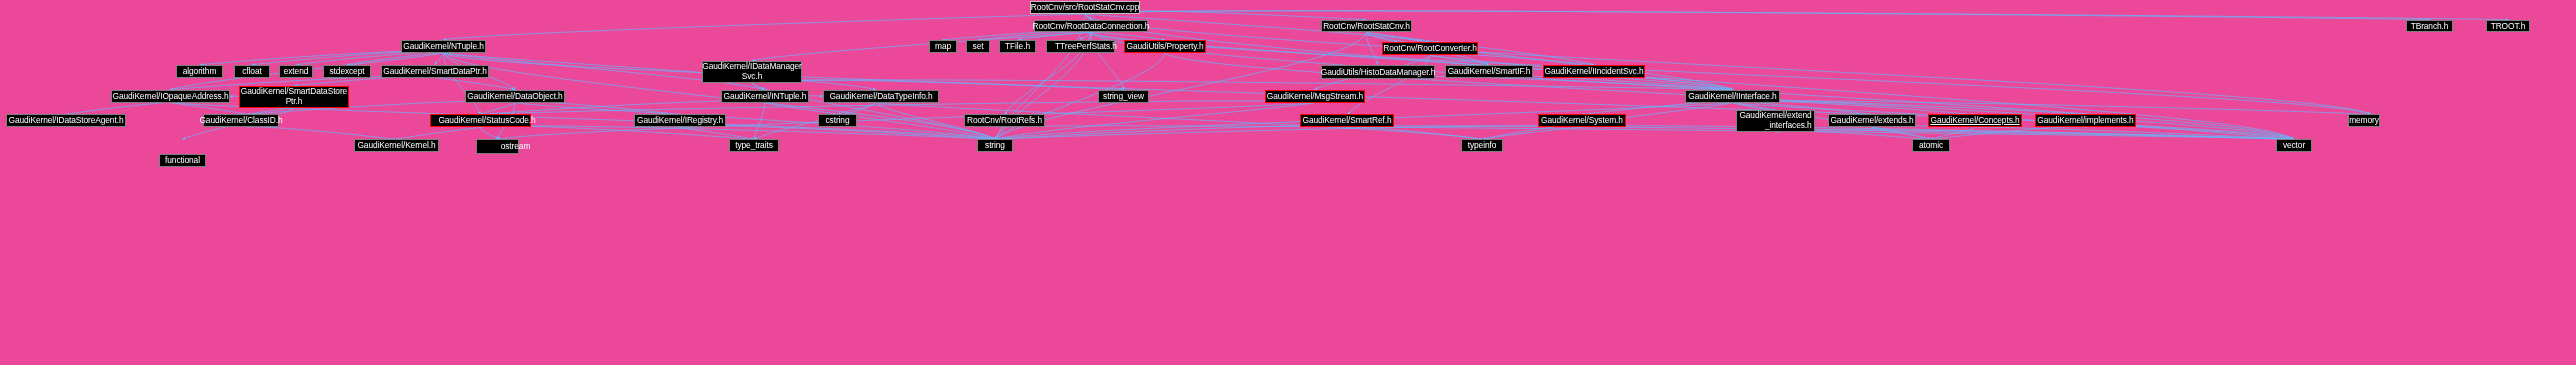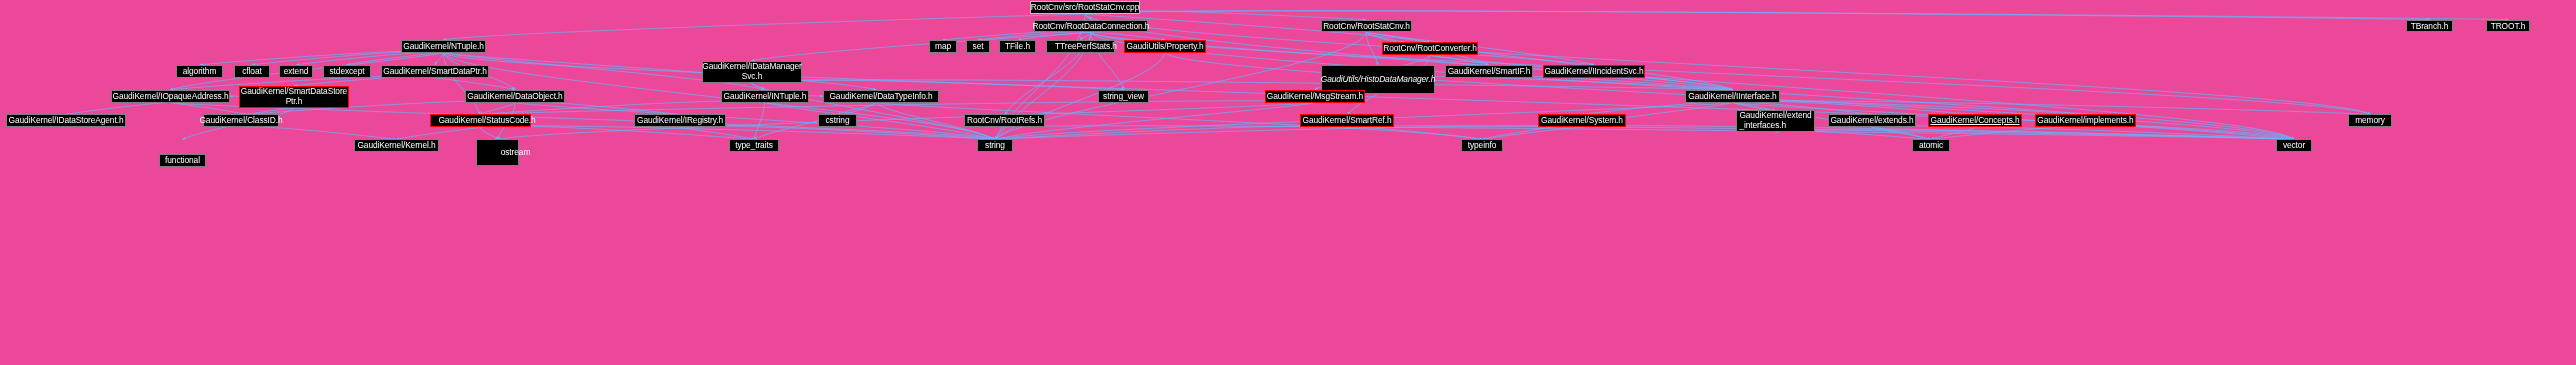--- a/index.html
+++ b/index.html
@@ -178,48 +178,48 @@
     <div class="node" style="left: 1046px; top: 40px; width: 69px; height: 12.8px; padding-left: 11px;">TTreePerfStats.h</div>
     <div class="node red" style="left: 1124px; top: 40px; width: 82px; height: 12.8px;">GaudiUtils/Property.h</div>
     <div class="node red" style="left: 1382px; top: 42px; width: 96px; height: 12.8px;">RootCnv/RootConverter.h</div>
     <div class="node" style="left: 176px; top: 65px; width: 47px; height: 12.8px;">algorithm</div>
     <div class="node" style="left: 234px; top: 65px; width: 36px; height: 12.8px;">cfloat</div>
     <div class="node" style="left: 279px; top: 65px; width: 34px; height: 12.8px;">extend</div>
     <div class="node" style="left: 323px; top: 65px; width: 48px; height: 12.8px;">stdexcept</div>
     <div class="node" style="left: 381px; top: 65px; width: 108px; height: 12.8px;">GaudiKernel/SmartDataPtr.h</div>
     <div class="node" style="left: 702px; top: 61px; width: 100px; height: 22px; white-space: pre; line-height: 1.15; text-align: center;">GaudiKernel/IDataManager
 Svc.h</div>
-    <div class="node" style="left: 1321px; top: 65px; width: 114px; height: 29px; font-style: italic;">GaudiUtils/HistoDataManager.h</div>
+    <div class="node" style="left: 1321px; top: 65px; width: 114px; height: 14px;">GaudiUtils/HistoDataManager.h</div>
     <div class="node" style="left: 1445px; top: 65px; width: 88px; height: 12.8px;">GaudiKernel/SmartIF.h</div>
     <div class="node red" style="left: 1543px; top: 65px; width: 102px; height: 12.8px;">GaudiKernel/IIncidentSvc.h</div>
     <div class="node" style="left: 111px; top: 90px; width: 119px; height: 12.8px;">GaudiKernel/IOpaqueAddress.h</div>
     <div class="node red" style="left: 239px; top: 86px; width: 110px; height: 22px; white-space: pre; line-height: 1.15; text-align: center;">GaudiKernel/SmartDataStore
 Ptr.h</div>
     <div class="node" style="left: 465px; top: 90px; width: 100px; height: 12.8px;">GaudiKernel/DataObject.h</div>
     <div class="node" style="left: 721px; top: 90px; width: 88px; height: 12.8px;">GaudiKernel/INTuple.h</div>
     <div class="node" style="left: 823px; top: 90px; width: 116px; height: 12.8px;">GaudiKernel/DataTypeInfo.h</div>
     <div class="node" style="left: 1098px; top: 90px; width: 51px; height: 12.8px;">string_view</div>
     <div class="node red" style="left: 1265px; top: 90px; width: 100px; height: 12.8px;">GaudiKernel/MsgStream.h</div>
     <div class="node" style="left: 1685px; top: 90px; width: 95px; height: 12.8px;">GaudiKernel/IInterface.h</div>
     <div class="node" style="left: 6px; top: 114px; width: 120px; height: 12.8px;">GaudiKernel/IDataStoreAgent.h</div>
     <div class="node" style="left: 203px; top: 114px; width: 76px; height: 12.8px;">GaudiKernel/ClassID.h</div>
     <div class="node red" style="left: 430px; top: 114px; width: 101px; height: 12.8px; padding-left: 13px;">GaudiKernel/StatusCode.h</div>
     <div class="node" style="left: 634px; top: 114px; width: 92px; height: 12.8px;">GaudiKernel/IRegistry.h</div>
     <div class="node" style="left: 818px; top: 114px; width: 39px; height: 12.8px;">cstring</div>
     <div class="node" style="left: 964px; top: 114px; width: 81px; height: 12.8px;">RootCnv/RootRefs.h</div>
     <div class="node red" style="left: 1300px; top: 114px; width: 94px; height: 12.8px;">GaudiKernel/SmartRef.h</div>
     <div class="node red" style="left: 1538px; top: 114px; width: 88px; height: 12.8px;">GaudiKernel/System.h</div>
-    <div class="node" style="left: 1736px; top: 110px; width: 79px; height: 22px; white-space: pre; line-height: 1.15; text-align: left;">GaudiKernel/extend
+    <div class="node" style="left: 1736px; top: 110px; width: 79px; height: 22px; white-space: pre; line-height: 1.15; text-align: right;">GaudiKernel/extend
 _interfaces.h</div>
     <div class="node" style="left: 1828px; top: 114px; width: 88px; height: 12.8px;">GaudiKernel/extends.h</div>
     <div class="node red" style="left: 1928px; top: 114px; width: 94px; height: 12.8px; text-decoration: underline;">GaudiKernel/Concepts.h</div>
     <div class="node red" style="left: 2035px; top: 114px; width: 101px; height: 12.8px;">GaudiKernel/implements.h</div>
-    <div class="node" style="left: 2348px; top: 114px; width: 44px; height: 12.8px;">memory</div>
+    <div class="node" style="left: 2348px; top: 114px; width: 32px; height: 12.8px;">memory</div>
     <div class="node" style="left: 159px; top: 154px; width: 47px; height: 12.8px;">functional</div>
     <div class="node" style="left: 354px; top: 139px; width: 85px; height: 12.8px;">GaudiKernel/Kernel.h</div>
-    <div class="node" style="left: 476px; top: 139px; width: 43px; height: 27px; padding-left: 36px;">ostream</div>
+    <div class="node" style="left: 476px; top: 139px; width: 43px; height: 15px; padding-left: 36px;">ostream</div>
     <div class="node" style="left: 729px; top: 139px; width: 50px; height: 12.8px;">type_traits</div>
     <div class="node" style="left: 977px; top: 139px; width: 36px; height: 12.8px;">string</div>
     <div class="node" style="left: 1461px; top: 139px; width: 42px; height: 12.8px;">typeinfo</div>
     <div class="node" style="left: 1912px; top: 139px; width: 38px; height: 12.8px;">atomic</div>
     <div class="node" style="left: 2276px; top: 139px; width: 36px; height: 12.8px;">vector</div>
   </div>
 
 
 </body></html>

